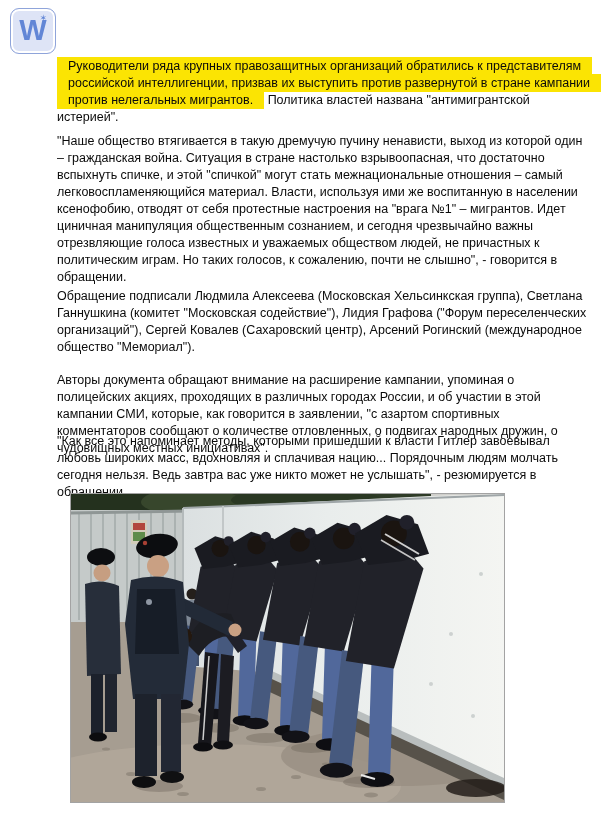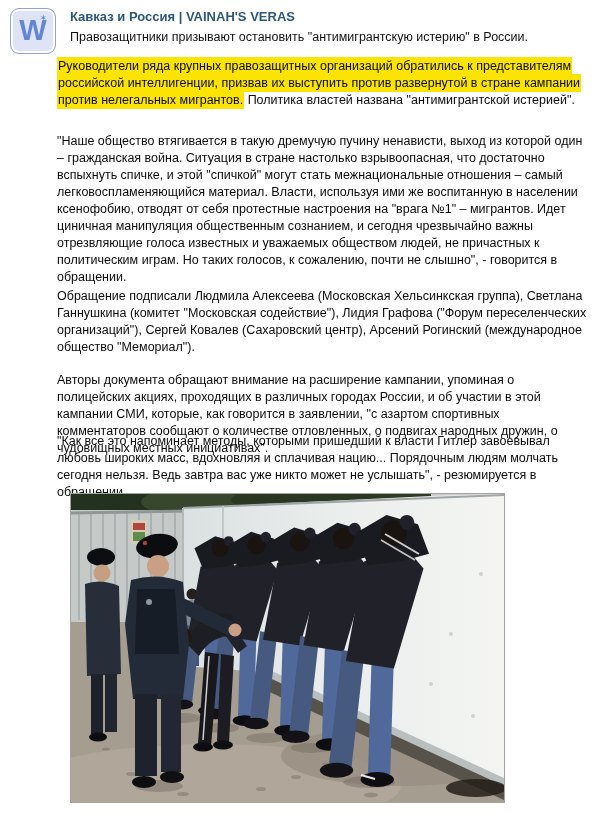--- a/index.html
+++ b/index.html
@@ -32,21 +32,21 @@
   .article p{
     position:absolute;left:0;margin:0;width:534px;
     font-size:12.5px;line-height:17px;color:#0a0a0a;
   }
   .p-lead{top:58px;}
   .p-1{top:133px;}
   .p-2{top:288px;}
   .p-3{top:372px;}
   .p-4{top:433px;}
   mark.hl{
-    background:#fbe403;color:#0a0a0a;padding:2px 1px;
+    background:#fbe403;color:#0a0a0a;padding:2px 11px;
     -webkit-box-decoration-break:clone;box-decoration-break:clone;
   }
   
   .photo{
     position:absolute;left:70px;top:493px;margin:0;width:433px;height:308px;
     border:1px solid #a3a3a3;overflow:hidden;background:#cfcfcb;cursor:pointer;
   }
   .photo svg{display:block;}
   
   .watermark{
@@ -59,24 +59,20 @@
 </head>
 <body>
 
 <div class="page">
 
   <div class="header">
     <a class="avatar">
       <span class="avatar-w">W</span>
       <span class="avatar-star">✶</span>
     </a>
-    <div class="header-text">
-      <a class="title">Кавказ и Россия | VAINAH'S VERAS</a>
-      <div class="subtitle">Правозащитники призывают остановить "антимигрантскую истерию" в России.</div>
-    </div>
   </div>
 
   <div class="article">
     <p class="p-lead"><mark class="hl">Руководители ряда крупных правозащитных организаций обратились к представителям российской интеллигенции, призвав их выступить против развернутой в стране кампании против нелегальных мигрантов.</mark><span> Политика властей названа "антимигрантской истерией".</span></p>
     <p class="p-1">"Наше общество втягивается в такую дремучую пучину ненависти, выход из которой один – гражданская война. Ситуация в стране настолько взрывоопасная, что достаточно вспыхнуть спичке, и этой "спичкой" могут стать межнациональные отношения – самый легковоспламеняющийся материал. Власти, используя ими же воспитанную в населении ксенофобию, отводят от себя протестные настроения на "врага №1" – мигрантов. Идет циничная манипуляция общественным сознанием, и сегодня чрезвычайно важны отрезвляющие голоса известных и уважаемых обществом людей, не причастных к политическим играм. Но таких голосов, к сожалению, почти не слышно", - говорится в обращении.</p>
     <p class="p-2">Обращение подписали Людмила Алексеева (Московская Хельсинкская группа), Светлана Ганнушкина (комитет "Московская содействие"), Лидия Графова ("Форум переселенческих организаций"), Сергей Ковалев (Сахаровский центр), Арсений Рогинский (международное общество "Мемориал").</p>
     <p class="p-3">Авторы документа обращают внимание на расширение кампании, упоминая о полицейских акциях, проходящих в различных городах России, и об участии в этой кампании СМИ, которые, как говорится в заявлении, "с азартом спортивных комментаторов сообщают о количестве отловленных, о подвигах народных дружин, о чудовищных местных инициативах".</p>
     <p class="p-4">"Как все это напоминает методы, которыми пришедший к власти Гитлер завоевывал любовь широких масс, вдохновляя и сплачивая нацию... Порядочным людям молчать сегодня нельзя. Ведь завтра вас уже никто может не услышать", - резюмируется в обращении.</p>
   </div>
 

